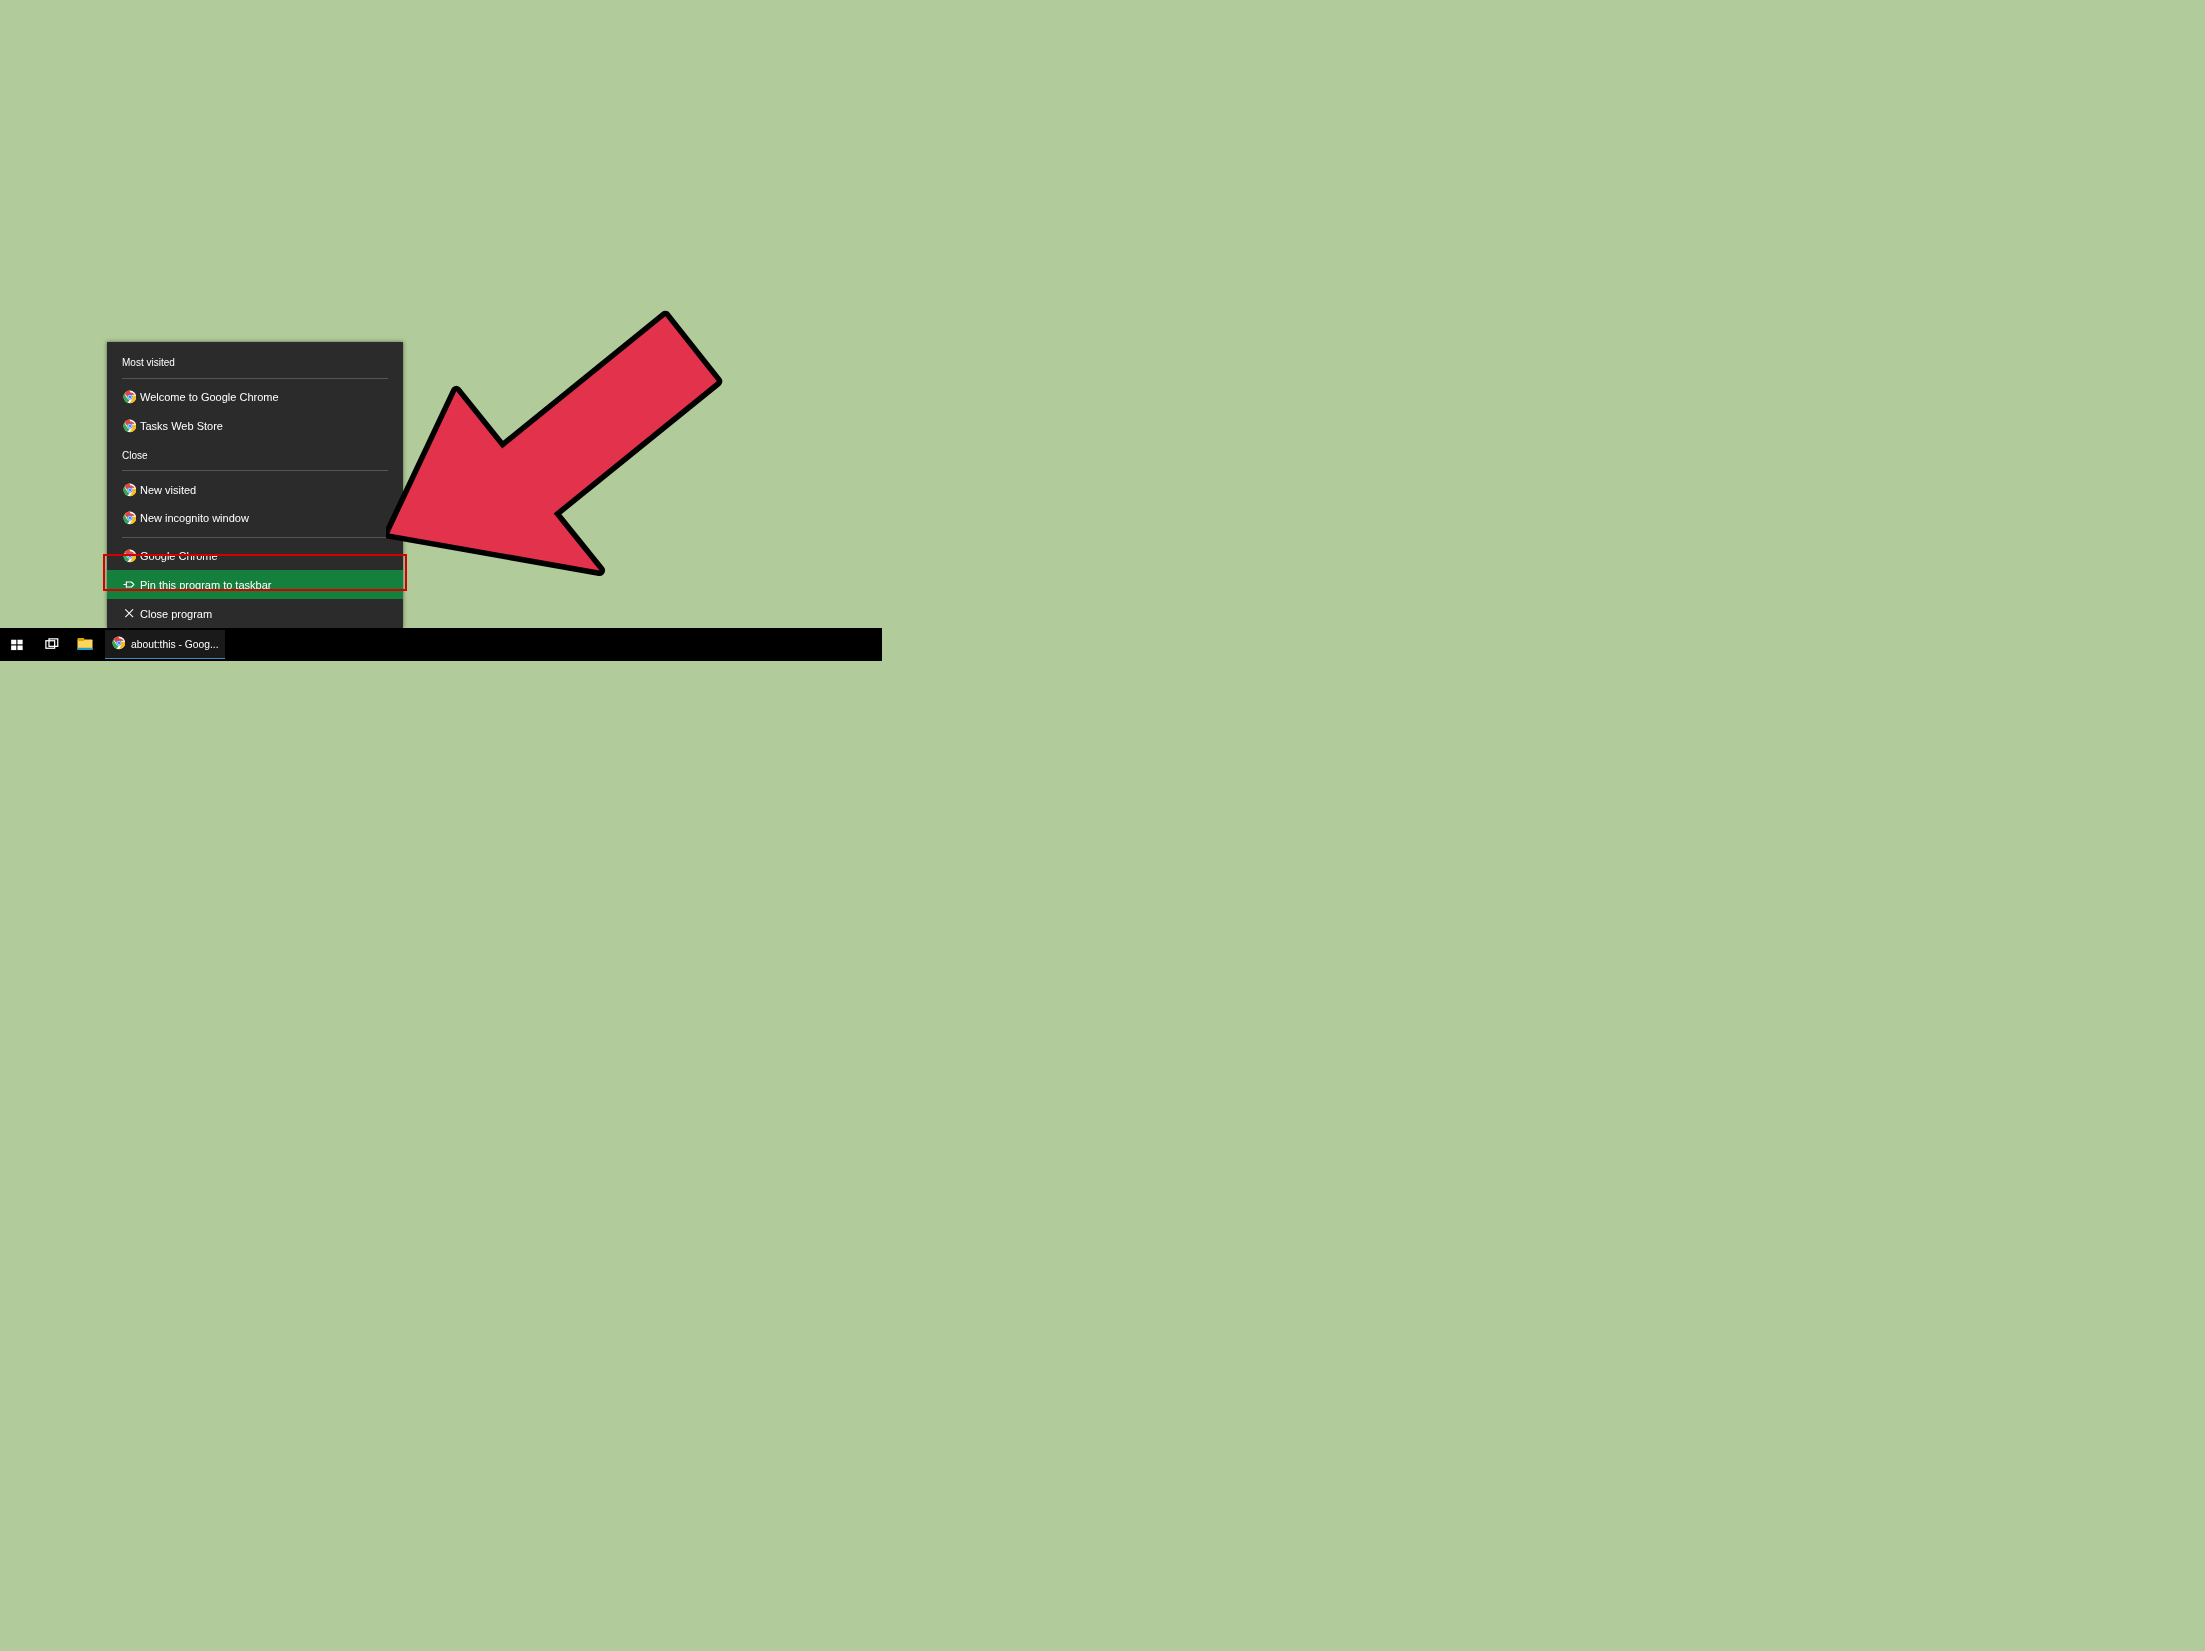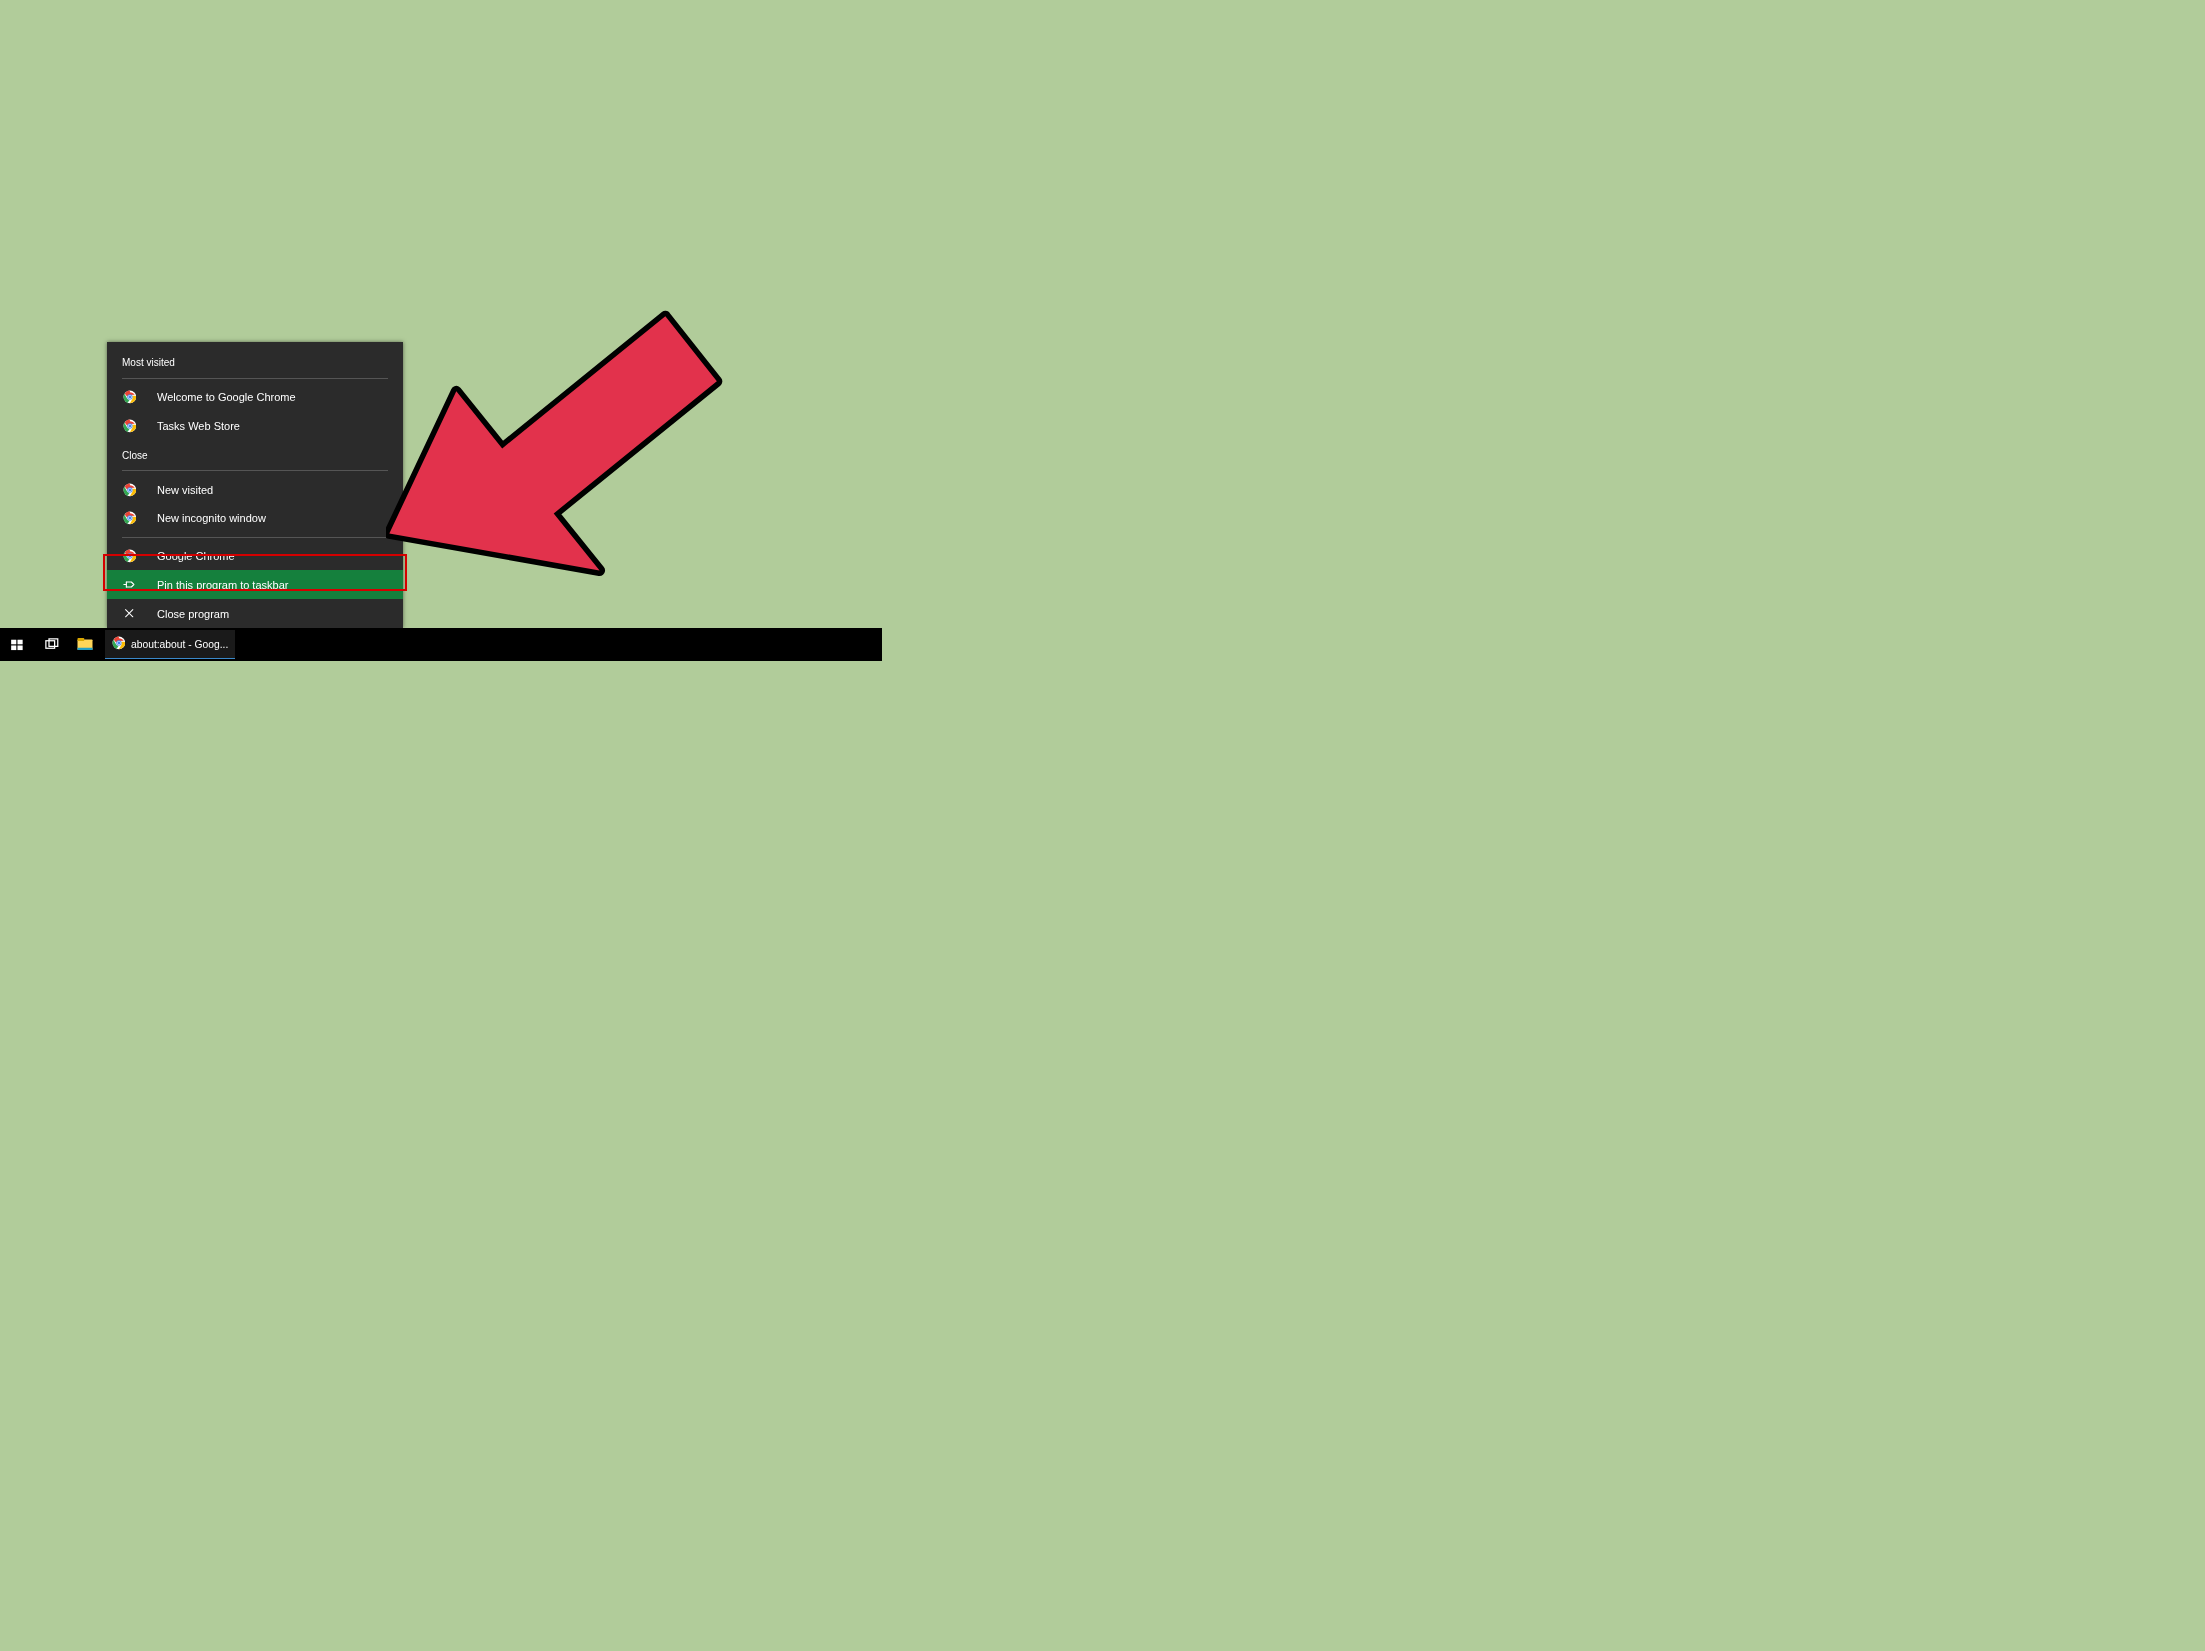--- a/index.html
+++ b/index.html
@@ -84,21 +84,21 @@
     font-size: 10px;
   }
   .jl-sep {
     height: 0.7px;
     background: #555;
     margin: 4.1px 15px 4.1px 15px;
   }
   .jl-item {
     display: flex;
     align-items: center;
-    gap: 20px;
+    gap: 3px;
     padding: 6.9px 15px;
     color: #fff;
     font-size: 11px;
   }
   .jl-item.hl {
     background: #15803d; 
     position: relative;
   }
   .jl-item .row-icon {
     width: 15px;
@@ -303,17 +303,17 @@
       <svg width="13.8" height="13.8" viewBox="0 0 48 48">
         <circle cx="24" cy="24" r="22" fill="#fff"></circle>
         <path fill="#EA4335" d="M24 8c7 0 13.2 3.5 16.9 8.8L24 17c-4.2 0-7.8 2.6-9.3 6.3L6.3 12.8C10.3 6.3 16.7 2 24 2z"></path>
         <path fill="#34A853" d="M24 46c-12.2 0-22-9.8-22-22 0-4 1.1-7.8 3-11l8.4 14.5c1.5 3.7 5.1 6.3 9.3 6.3h.6L15 46h9z"></path>
         <path fill="#FBBC05" d="M46 24c0 12.2-9.8 22-22 22l8.3-14.3c.9-1.6 1.4-3.4 1.4-5.4 0-2.4-.8-4.6-2.2-6.3H41C44.1 20 46 21.9 46 24z"></path>
         <circle cx="24" cy="24" r="9" fill="#4285F4"></circle>
         <circle cx="24" cy="24" r="6.5" fill="#fff"></circle>
         <circle cx="24" cy="24" r="5" fill="#4285F4"></circle>
       </svg>
     </span>
-    <span class="label">about:about - Goog...</span>
+    <span class="label">about:this - Goog...</span>
   </div>
 
 </div>
 
 
 </body></html>

